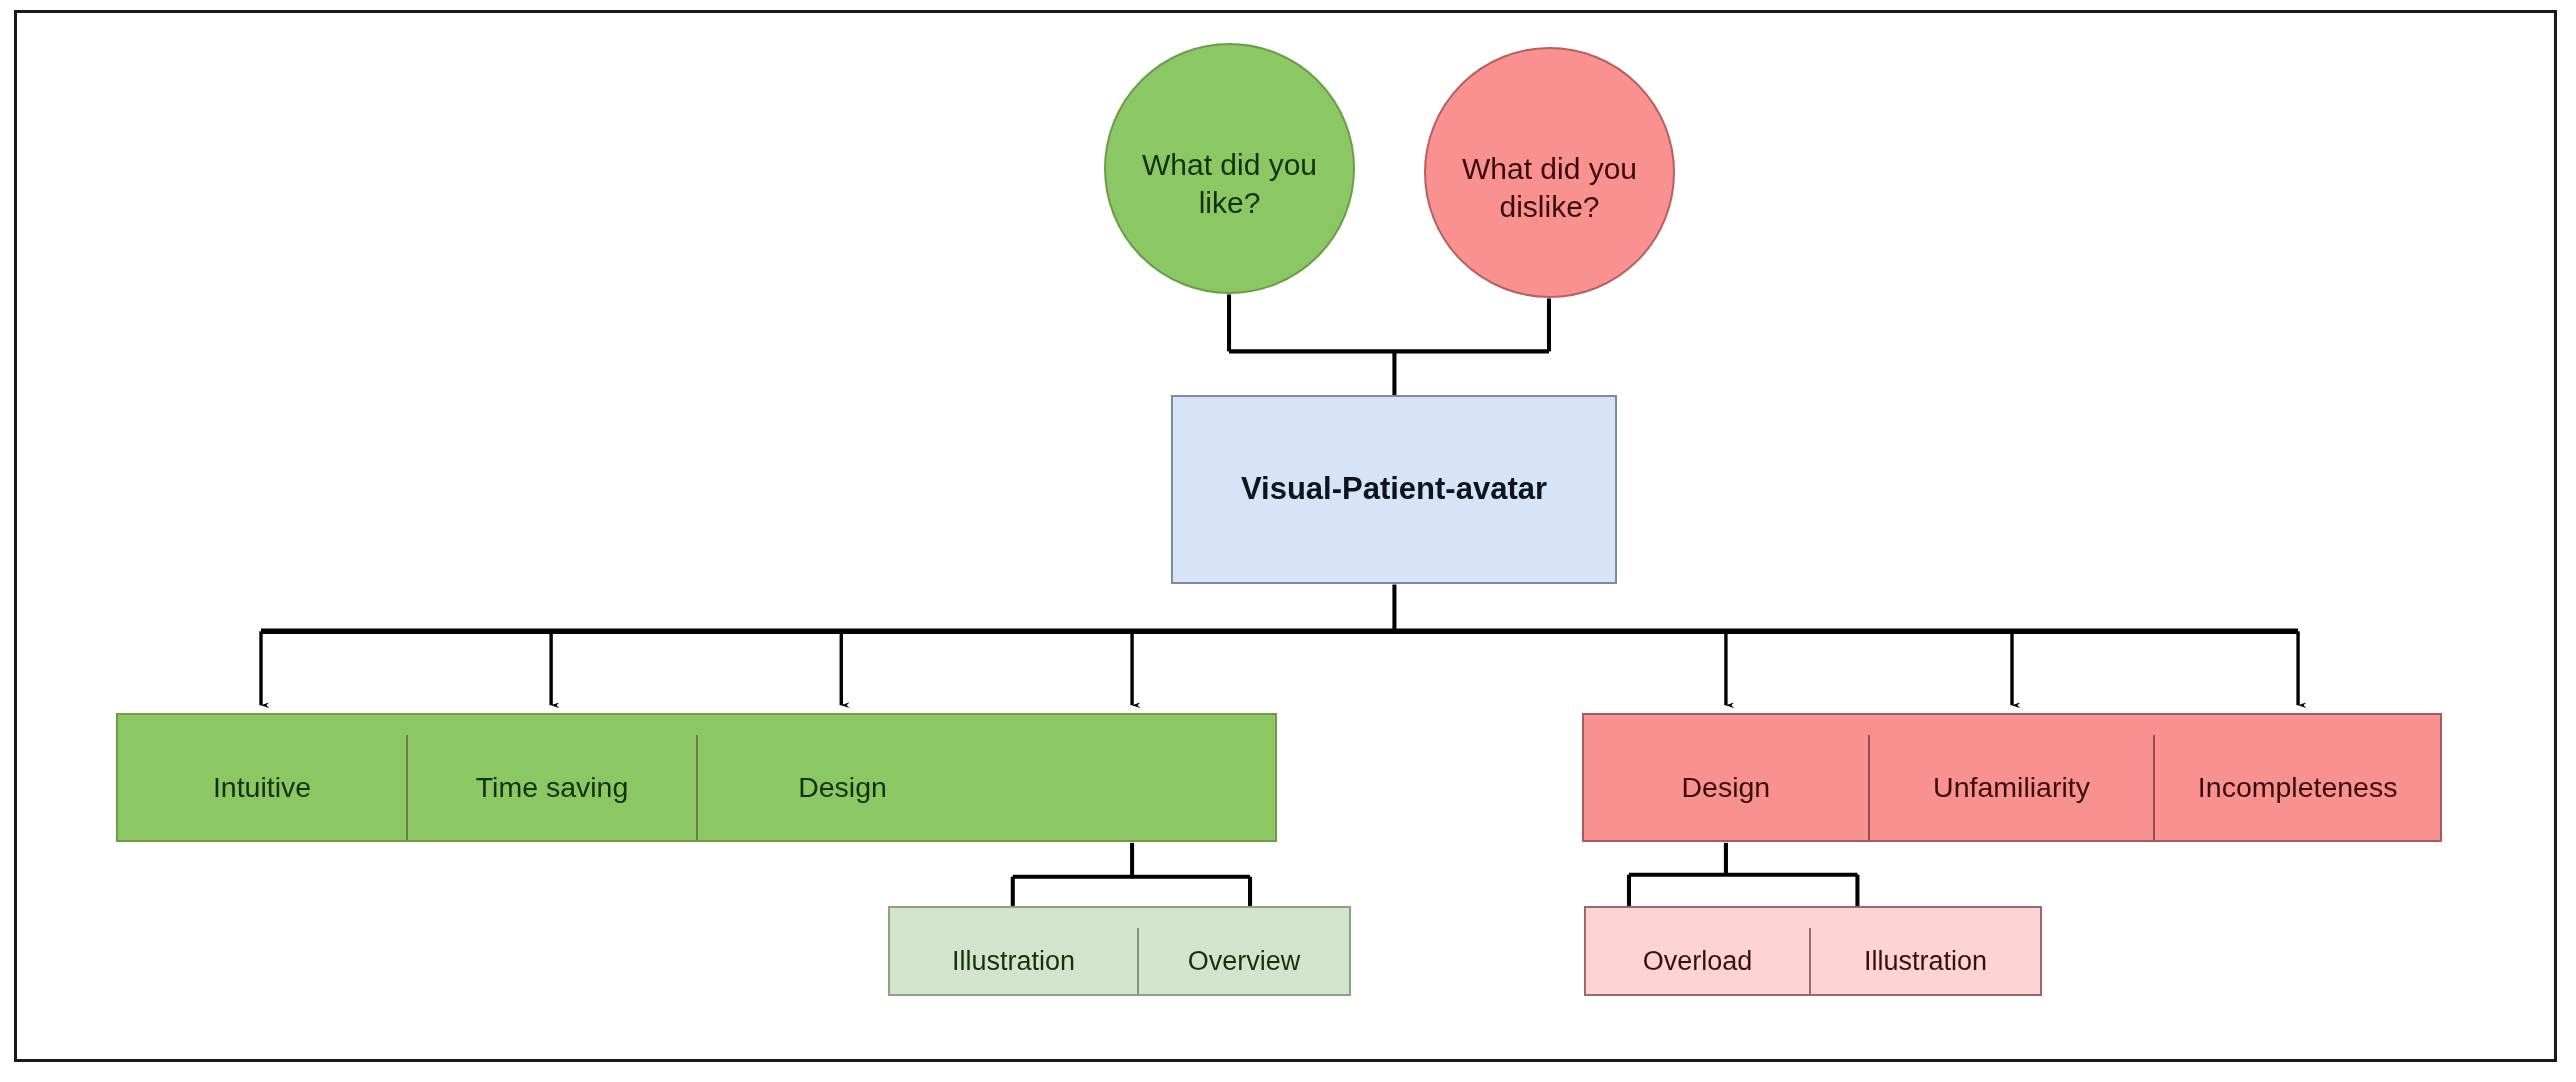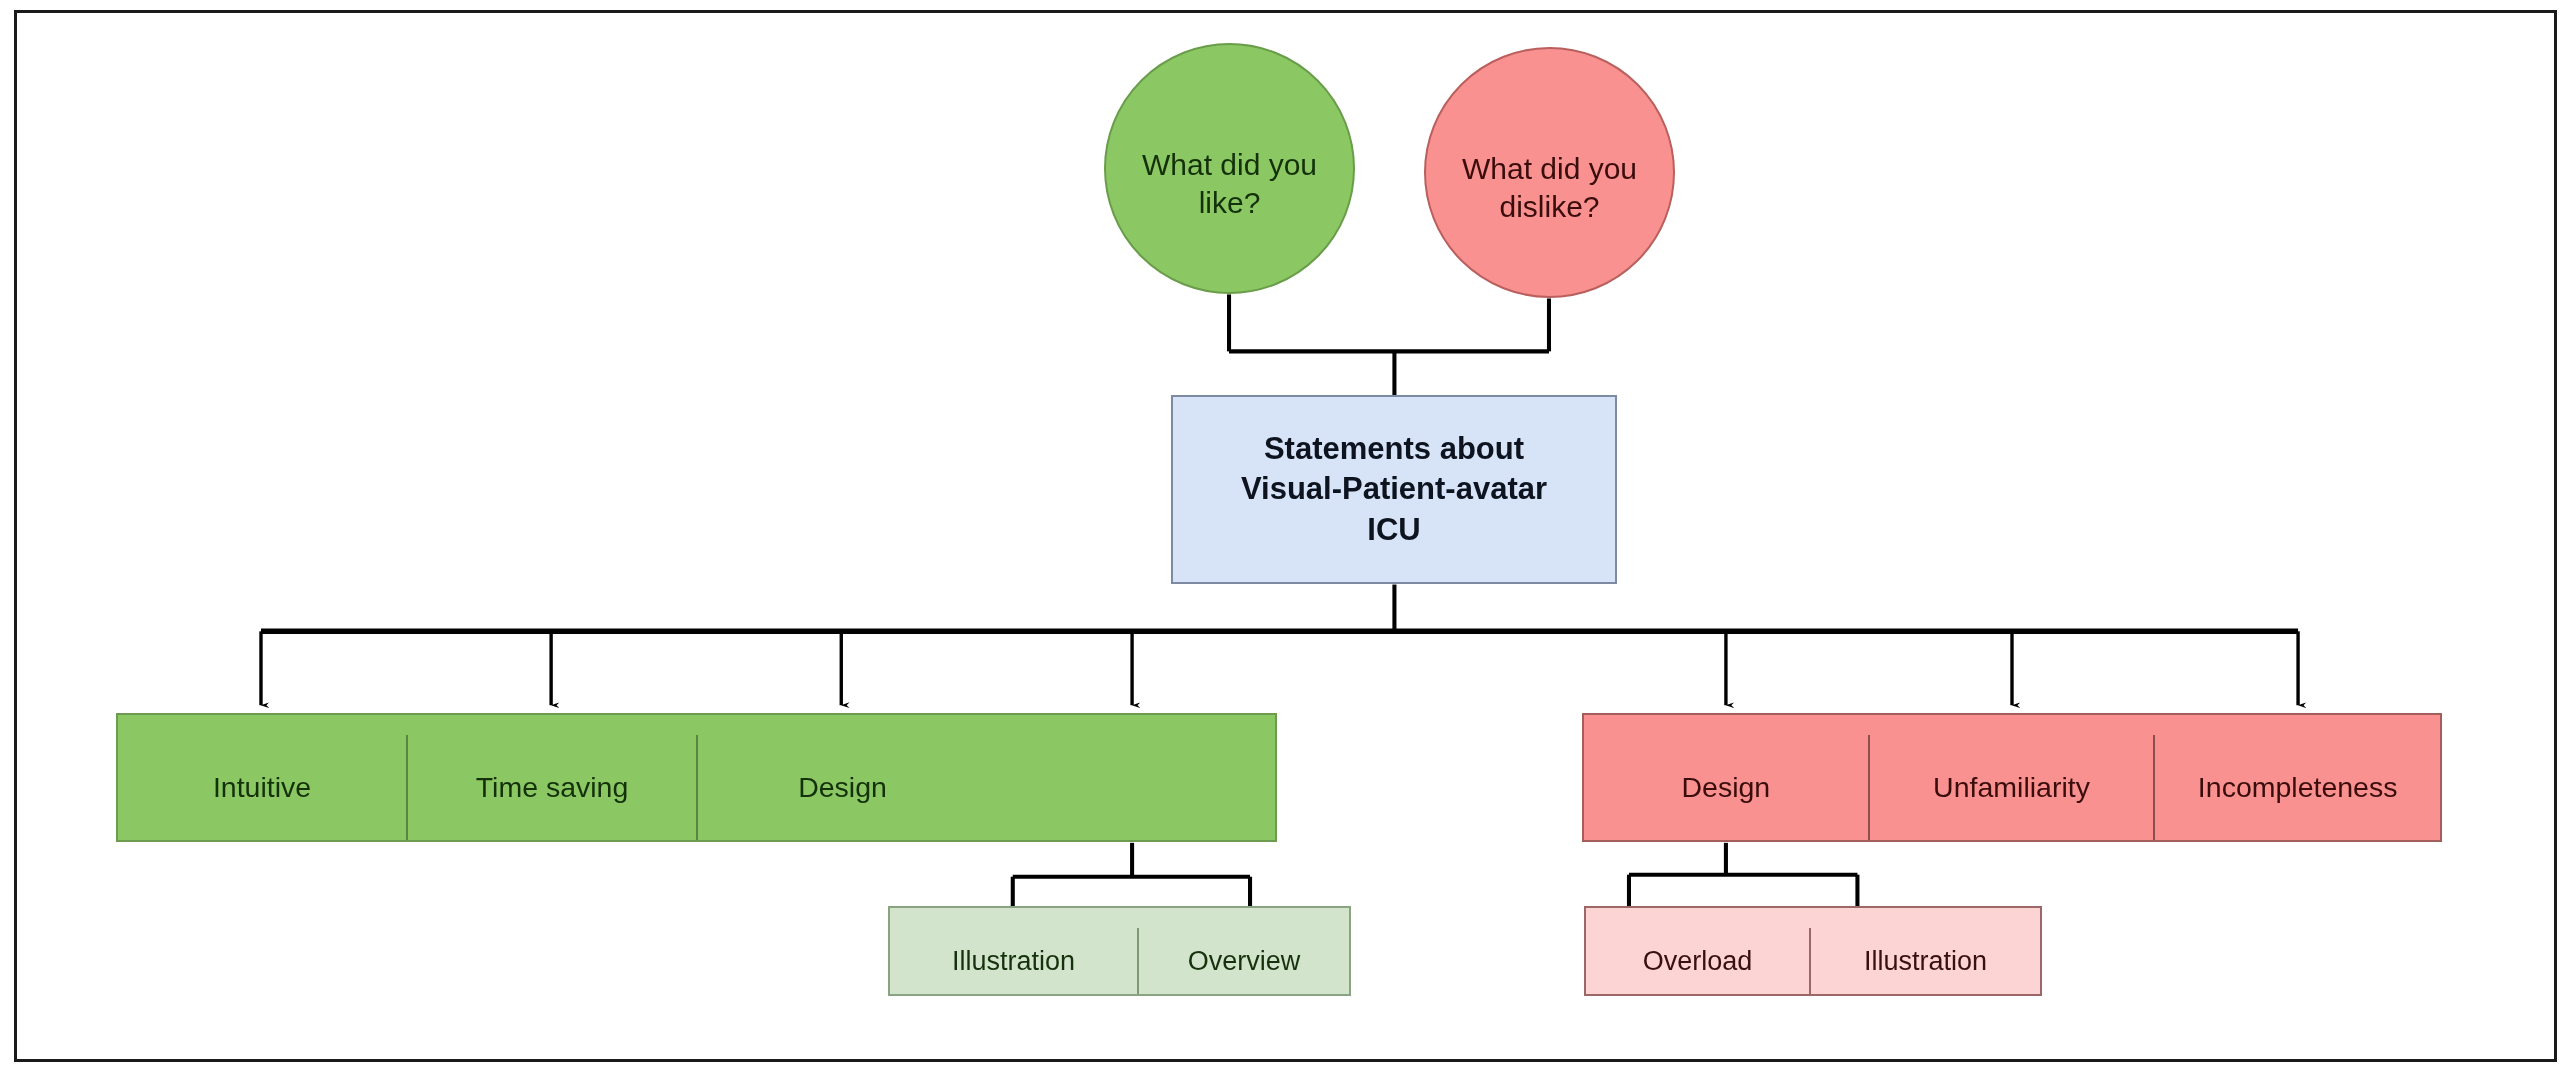--- a/index.html
+++ b/index.html
@@ -200,23 +200,21 @@
   </div>
   <div class="circle circle-dislike">
     <span>
         <div>What did you</div>
         <div>dislike?</div>
       </span>
   </div>
 
   <div class="box-central">
     <span>
-        <div>Statements about</div>
         <div>Visual-Patient-avatar</div>
-        <div>ICU</div>
       </span>
   </div>
 
   <div class="row row-green">
     <div class="cell" style="width:290px">
       <span>Intuitive</span>
     </div>
     <div class="cell" style="width:290px">
       <span>Time saving</span>
     </div>

